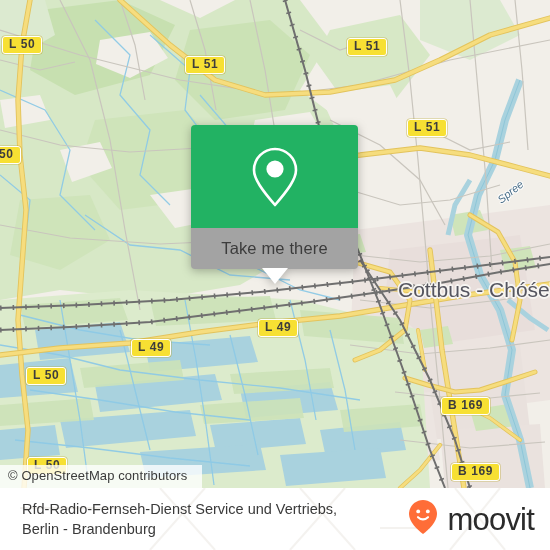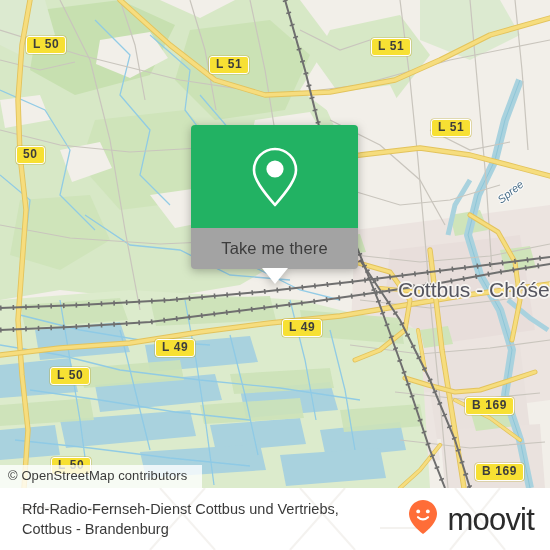--- a/index.html
+++ b/index.html
@@ -52,21 +52,20 @@
     border: 1.4px solid #ffffff;
     border-radius: 3px;
     color: #3d3d3d;
     font-size: 12px;
     font-weight: bold;
     letter-spacing: 0.6px;
     padding: 1px 6px 2px 6px;
     line-height: 13px;
     white-space: nowrap;
     box-shadow: 0 0 0 0.6px rgba(180,160,30,0.55);
-    margin-left: 24px;
   }
 
   
   .place-label {
     position: absolute;
     font-size: 21px;
     color: #55555f;
     white-space: nowrap;
     text-shadow:
       -1.6px 0 #f7f5f2, 1.6px 0 #f7f5f2,
@@ -394,22 +393,22 @@
         <path d="M300,0 L355,62"></path>
         <path d="M345,0 L290,62"></path>
         <path d="M455,0 L505,62"></path>
         <path d="M500,0 L450,62"></path>
         <path d="M20,20 L120,20"></path>
         <path d="M380,40 L430,40"></path>
       </g>
     </svg>
 
     <div id="footer-text">
-      <div>Rfd-Radio-Fernseh-Dienst Cottbus und Vertriebs,</div>
-      <div>Cottbus - Brandenburg</div>
+      <div>Rfd-Radio-Fernseh-Dienst Service und Vertriebs,</div>
+      <div>Berlin - Brandenburg</div>
     </div>
 
     <div id="brand">
       <span>
         <svg width="30" height="36" viewBox="0 0 30 36" aria-hidden="true">
           <path d="M15 1 C7.3 1 1 7.3 1 15 C1 22.5 9 30.5 15 35 C21 30.5 29 22.5 29 15 C29 7.3 22.7 1 15 1 Z" fill="#ff6d38"></path>
           <circle cx="10.2" cy="12.4" r="1.9" fill="#ffffff"></circle>
           <circle cx="19.8" cy="12.4" r="1.9" fill="#ffffff"></circle>
           <path d="M10 18.2 Q15 22.6 20 18.2" stroke="#ffffff" stroke-width="2.1" fill="none" stroke-linecap="round"></path>
         </svg>

